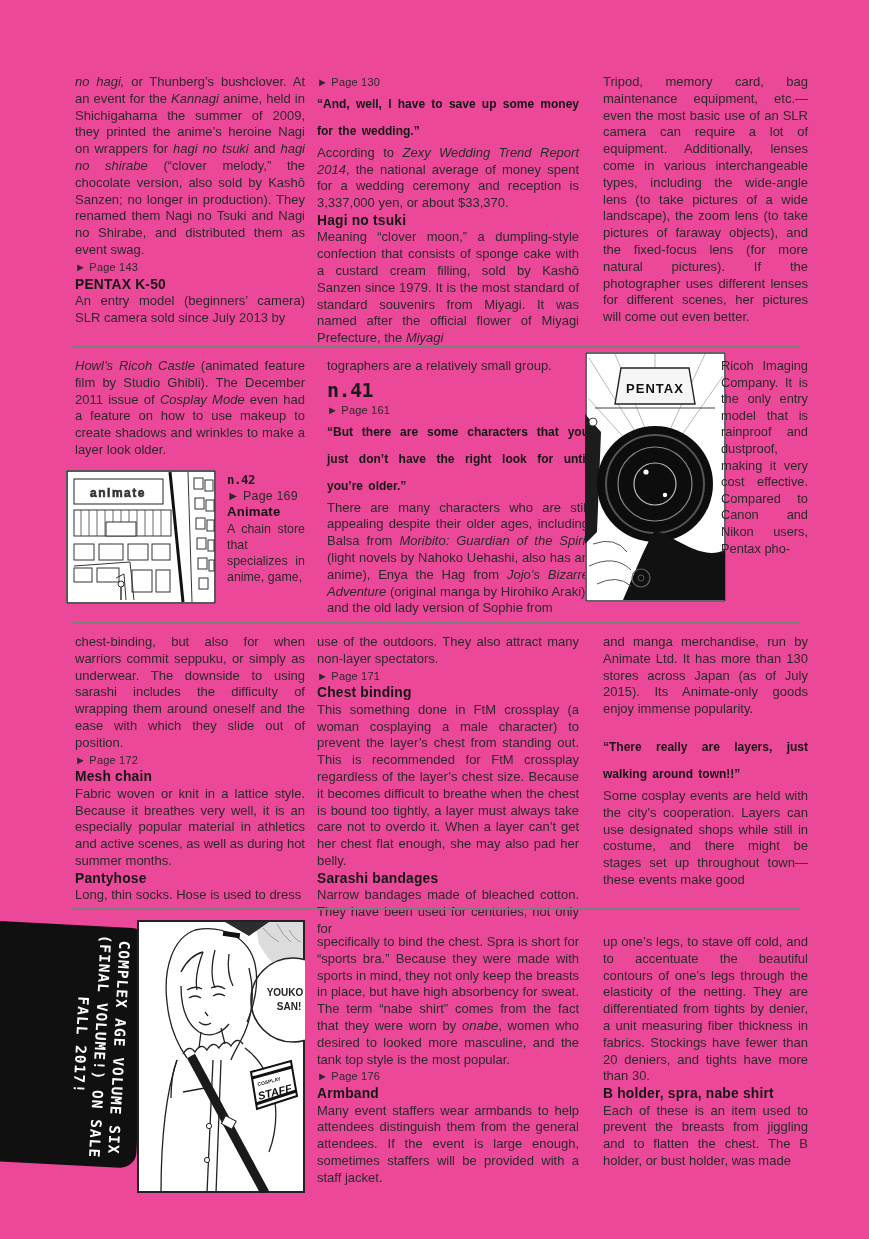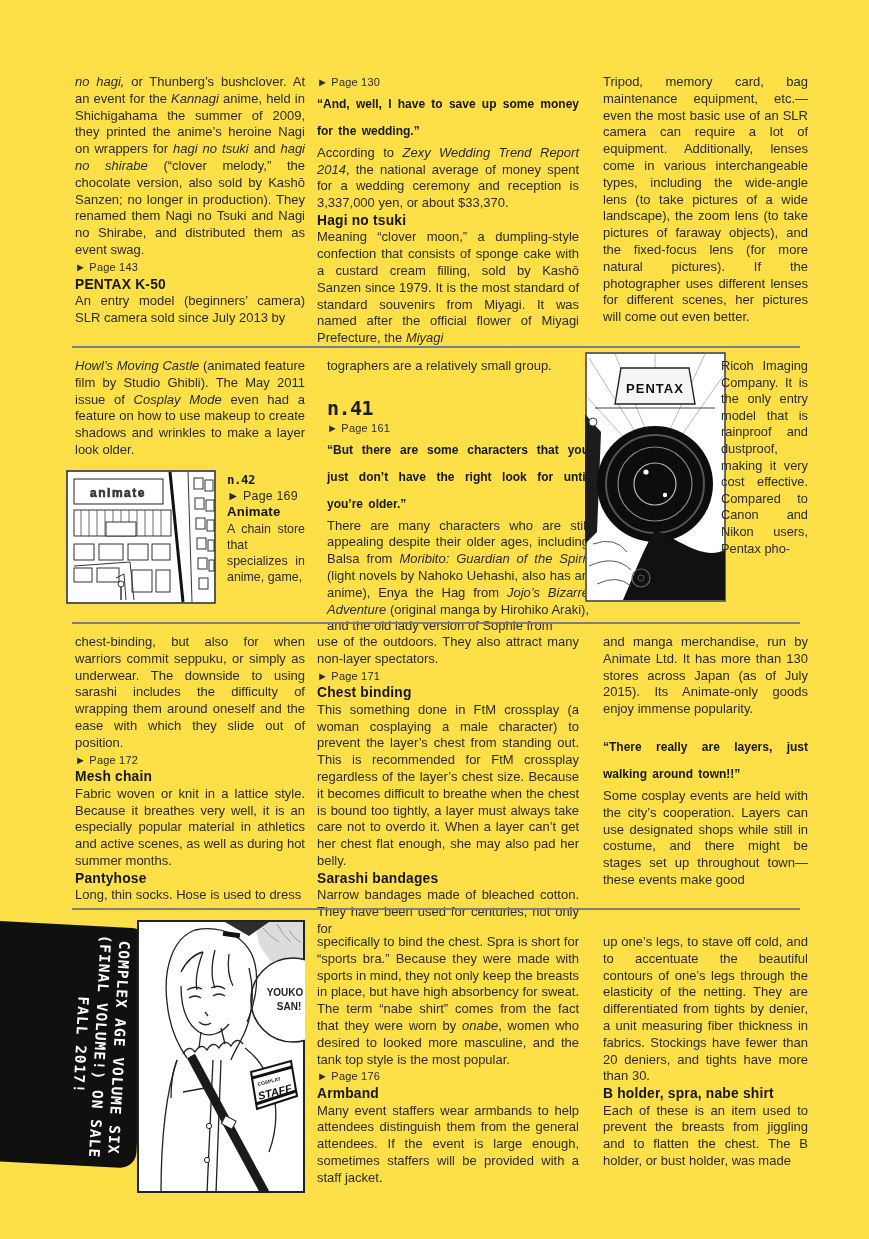--- a/index.html
+++ b/index.html
@@ -1,29 +1,29 @@
 <!DOCTYPE html>
 <html lang="en"><head>
 <meta charset="utf-8">
 <style>
   *{box-sizing:border-box}
   html,body{margin:0;padding:0;background:#e9e9e9}
-  .page{position:relative;width:869px;height:1239px;margin:0 auto;background:#fde047;
+  .page{position:relative;width:869px;height:1239px;margin:0 auto;background:#ec4899;
         font-family:"Liberation Sans",sans-serif;color:#2a2a2a;overflow:hidden}
   .band{position:absolute;left:0;width:869px}
   .col{position:absolute;top:0}
   .blk{margin:0;font-size:13px;line-height:16.8px}
   .blk-body{text-align:justify;hyphens:auto}
   .blk-page{font-size:11px;letter-spacing:.2px}
   .blk-heading{font-weight:700;font-size:13.8px;line-height:17.5px;color:#151515;letter-spacing:.2px}
   .blk-quote{font-weight:700;font-size:12px;line-height:27px;text-align:justify;
              word-spacing:2px;color:#151515}
   .blk-note{font-family:"DejaVu Sans Mono",monospace;font-weight:700;font-size:20px;
             line-height:24px;color:#1b1b1b;letter-spacing:-.5px}
-  .blk-body + .blk-note{margin-top:21px}
+  .blk-body + .blk-note{margin-top:3px}
   .blk-body + .blk-quote{margin-top:16px}
   em{font-style:italic}
   .divider{position:absolute;left:72px;width:728px;height:2px;background:#7e7e7e}
   .side .blk{font-size:12.4px;line-height:16.2px}
   .side .blk-heading{font-size:13.2px}
   .narrow .blk{font-size:12.8px;line-height:16.6px}
   .illus{position:absolute;background:#fff}
   .promo{position:absolute;left:-38px;top:4px;width:180px;height:240px;background:#101010;
          border-radius:16px;transform:rotate(3deg);display:flex;align-items:center;
          justify-content:flex-end;padding-right:14px}
@@ -52,21 +52,21 @@
       </div>
     <div class="col" style="left:603px;width:205px">
         <p class="blk blk-body">Tripod, memory card, bag maintenance equipment, etc.—even the most basic use of an SLR camera can require a lot of equipment. Additionally, lenses come in various interchangeable types, including the wide-angle lens (to take pictures of a wide landscape), the zoom lens (to take pictures of faraway objects), and the fixed-focus lens (for more natural pictures). If the photographer uses different lenses for different scenes, her pictures will come out even better.</p>
       </div>
   </section>
 
   <div class="divider" style="top:346px"></div>
 
   <section class="band" style="top:358px;height:252px">
     <div class="col" style="left:75px;width:230px">
-        <p class="blk blk-body"><em>Howl’s Moving Castle</em><span> (animated feature film by Studio Ghibli). The May 2011 issue of </span><em>Cosplay Mode</em><span> even had a feature on how to use makeup to create shadows and wrinkles to make a layer look older.</span></p>
+        <p class="blk blk-body"><em>Howl’s Ricoh Castle</em><span> (animated feature film by Studio Ghibli). The December 2011 issue of </span><em>Cosplay Mode</em><span> even had a feature on how to use makeup to create shadows and wrinkles to make a layer look older.</span></p>
       </div>
 
     <svg class="illus" style="left:66px;top:112px" width="150" height="134" viewBox="0 0 150 134">
       <rect x="1" y="1" width="148" height="132" fill="#ffffff" stroke="#222" stroke-width="1.5"></rect>
       <rect x="8" y="9" width="89" height="25" fill="none" stroke="#222" stroke-width="1"></rect>
       <text x="52" y="27" text-anchor="middle" font-size="12" font-weight="bold" fill="#333" stroke="#333" stroke-width=".6" letter-spacing="1.5">animate</text>
       <rect x="8" y="40" width="97" height="26" fill="none" stroke="#333" stroke-width="1"></rect>
       <g stroke="#444" stroke-width=".8">
         <line x1="15" y1="40" x2="15" y2="66"></line>
           <line x1="23" y1="40" x2="23" y2="66"></line>

